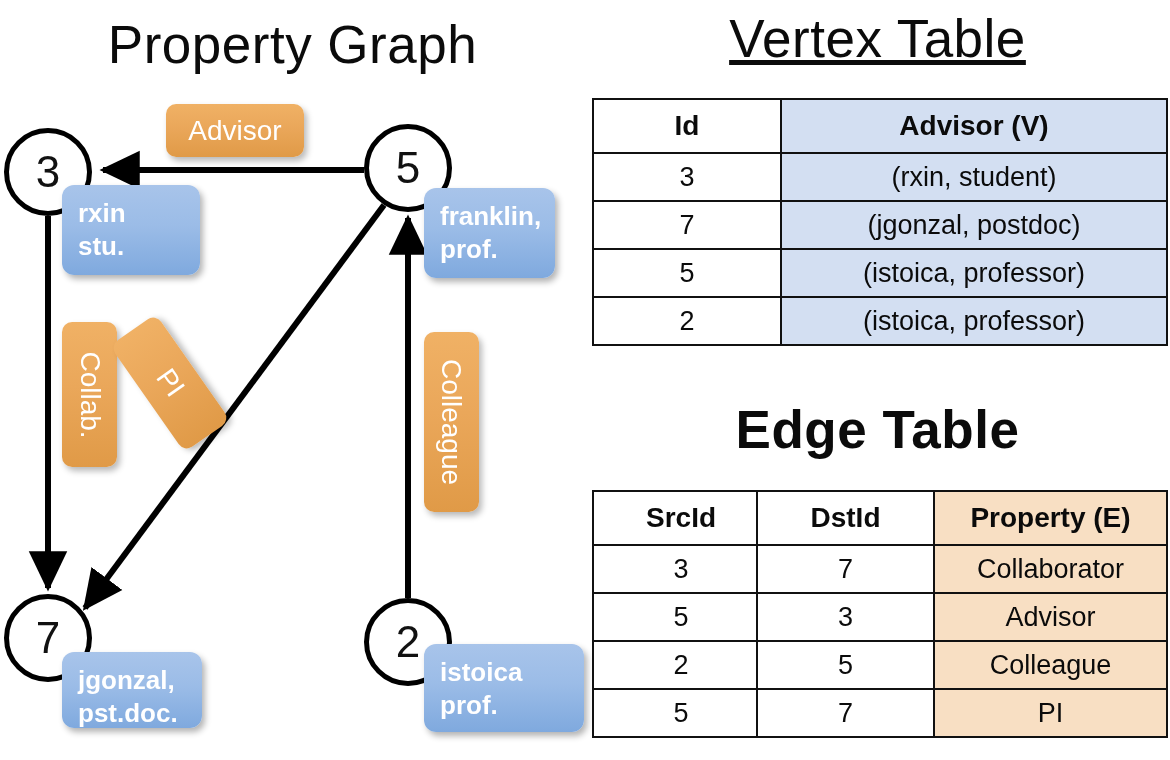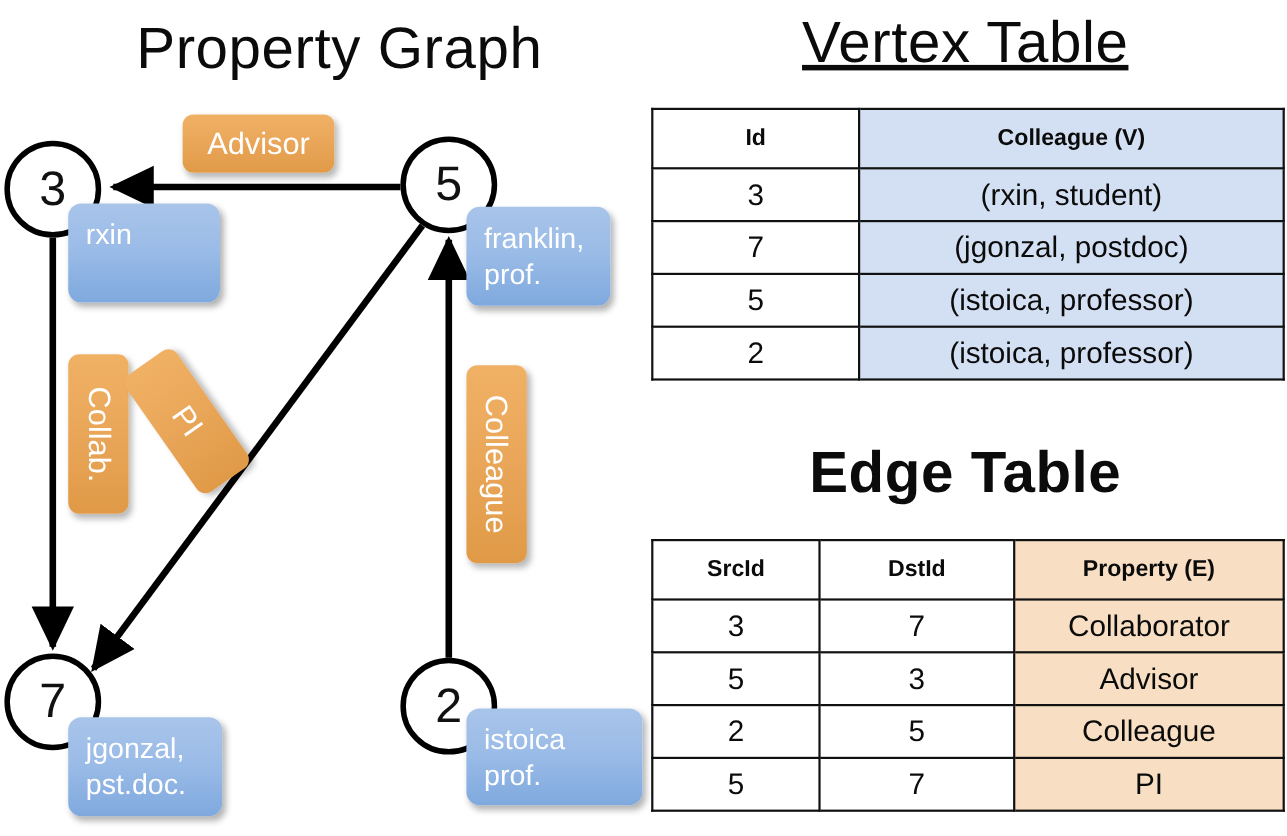--- a/index.html
+++ b/index.html
@@ -29,21 +29,21 @@
     position: absolute;
     font-family: "Liberation Sans", sans-serif;
     font-weight: 300;
     font-size: 53px;
     line-height: 1;
     letter-spacing: 0.5px;
     color: #0b0b0b;
     white-space: nowrap;
     text-align: center;
   }
-  #title-property-graph { left: 0px;  top: 18px;  width: 585px; margin-left: 16px; }
+  #title-property-graph { left: 0px;  top: 18px;  width: 585px; }
   #title-vertex-table   { left: 585px; top: 12px; width: 585px; text-decoration: underline; }
   #title-edge-table     { left: 585px; top: 403px; width: 585px; font-weight: bold; }
 
   
   #graph-panel {
     position: absolute;
     left: 0; top: 0;
     width: 585px; height: 760px;
   }
   #graph-edges {
@@ -78,30 +78,30 @@
   #node-2 { left: 364px; top: 598px; }
 
   
   .vprop {
     position: absolute;
     border-radius: 12px;
     background: linear-gradient(to bottom, #a8c4ea 0%, #9bbce7 45%, #7fa9de 100%);
     box-shadow: 3px 4px 6px rgba(0,0,0,0.30);
     color: #ffffff;
     font-family: "Liberation Sans", sans-serif;
-    font-weight: 400;
+    font-weight: 700;
     font-size: 26px;
     line-height: 1.28;
     padding: 12px 14px 12px 16px;
     box-sizing: border-box;
     z-index: 4;
   }
   #vprop-3 { left: 62px;  top: 185px; width: 138px; height: 90px; }
   #vprop-5 { left: 424px; top: 188px; width: 131px; height: 90px; }
-  #vprop-7 { left: 62px;  top: 652px; width: 140px; height: 90px; }
+  #vprop-7 { left: 62px;  top: 652px; width: 140px; height: 76px; }
   #vprop-2 { left: 424px; top: 644px; width: 160px; height: 88px; }
   .vprop span { display: block; }
 
   
   .eprop {
     position: absolute;
     border-radius: 10px;
     background: linear-gradient(to bottom, #f0b165 0%, #eaa75a 45%, #e09a47 100%);
     box-shadow: 3px 4px 6px rgba(0,0,0,0.28);
     color: #ffffff;
@@ -150,37 +150,37 @@
     vertical-align: middle;
     font-weight: 400;
     font-size: 27px;
     color: #0b0b0b;
     padding: 0;
     height: 46px;
     background: #ffffff;
   }
   .tbl th {
     font-weight: 700;
-    font-size: 21px;
+    font-size: 28px;
     height: 52px;
   }
   .cell-blue { background: #d3dff2 !important; }
   .cell-orange { background: #f8dfc3 !important; }
 
   #vertex-table {
     left: 592px; top: 98px;
     width: 576px;
   }
   #vertex-table td:first-child, #vertex-table th:first-child { width: 186px; }
 
   #edge-table {
     left: 592px; top: 490px;
     width: 576px;
   }
-  #edge-table td:nth-child(1), #edge-table th:nth-child(1) { width: 150px; }
+  #edge-table td:nth-child(1), #edge-table th:nth-child(1) { width: 150px; padding-left: 12px; }
   #edge-table td:nth-child(2), #edge-table th:nth-child(2) { width: 175px; }
 </style>
 </head>
 <body>
 
 <div class="slide">
 
   <div class="title" id="title-property-graph">Property Graph</div>
 
   <div class="title" id="title-vertex-table">Vertex Table</div>
@@ -213,20 +213,21 @@
     </div>
     <div class="node" id="node-7">
       <span class="node-label">7</span>
     </div>
     <div class="node" id="node-2">
       <span class="node-label">2</span>
     </div>
 
     <div class="vprop" id="vprop-3">
       <span>rxin</span>
+      <span>stu.</span>
     </div>
     <div class="vprop" id="vprop-5">
       <span>franklin,</span>
       <span>prof.</span>
     </div>
     <div class="vprop" id="vprop-7">
       <span>jgonzal,</span>
       <span>pst.doc.</span>
     </div>
     <div class="vprop" id="vprop-2">
@@ -245,21 +246,21 @@
     </div>
     <div class="eprop" id="eprop-colleague">
       <span class="rot">Colleague</span>
     </div>
   </div>
 
   <table class="tbl" id="vertex-table">
     <thead>
       <tr>
         <th>Id</th>
-        <th class="cell-blue">Colleague (V)</th>
+        <th class="cell-blue">Advisor (V)</th>
       </tr>
     </thead>
     <tbody>
       <tr>
         <td>3</td>
         <td class="cell-blue">(rxin, student)</td>
       </tr>
       <tr>
         <td>7</td>
         <td class="cell-blue">(jgonzal, postdoc)</td>

